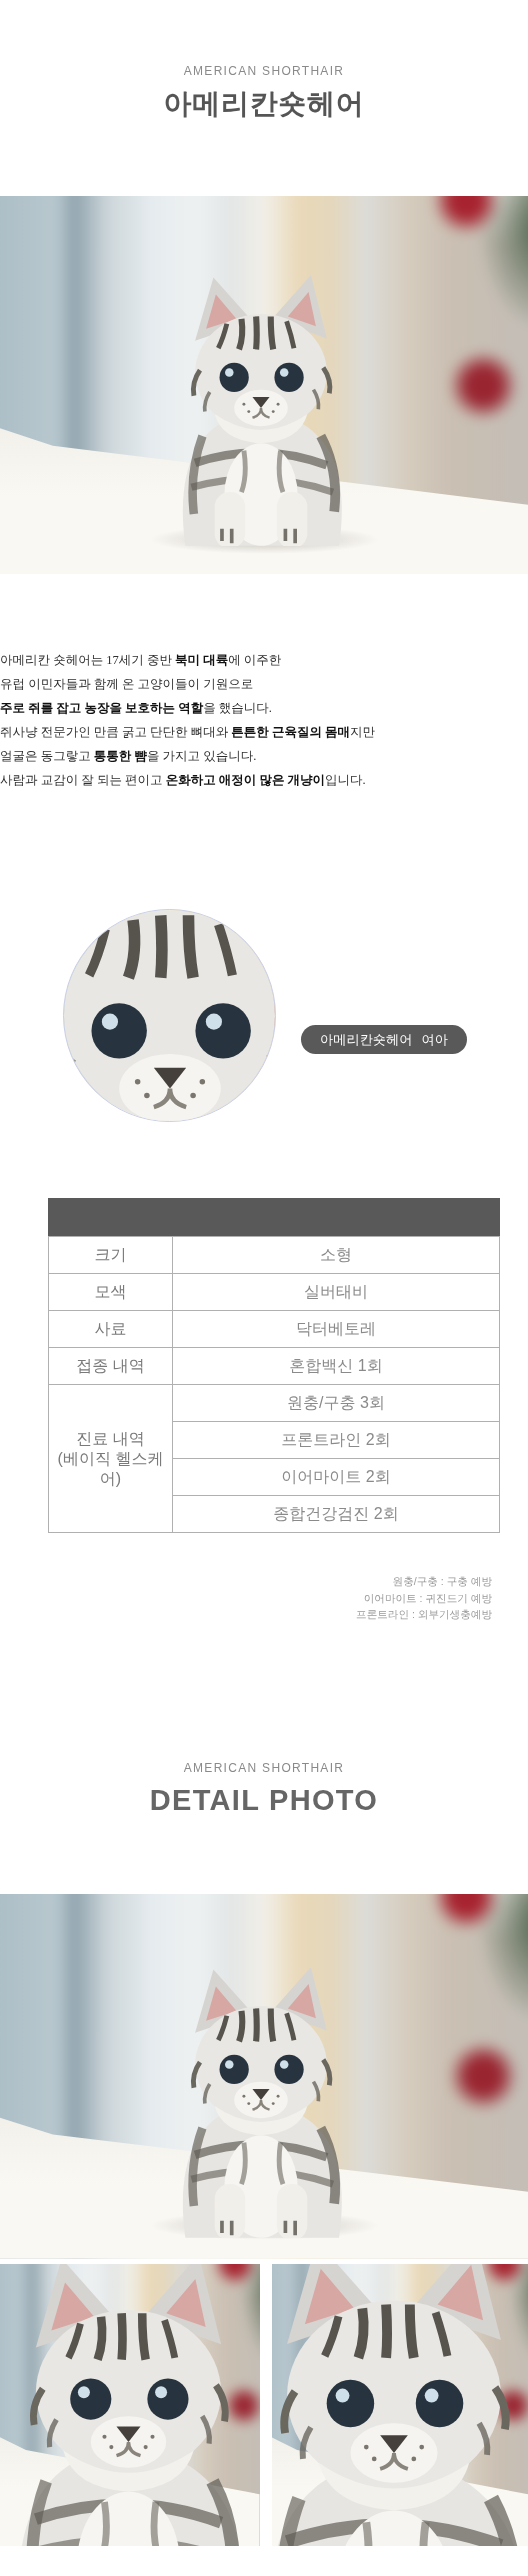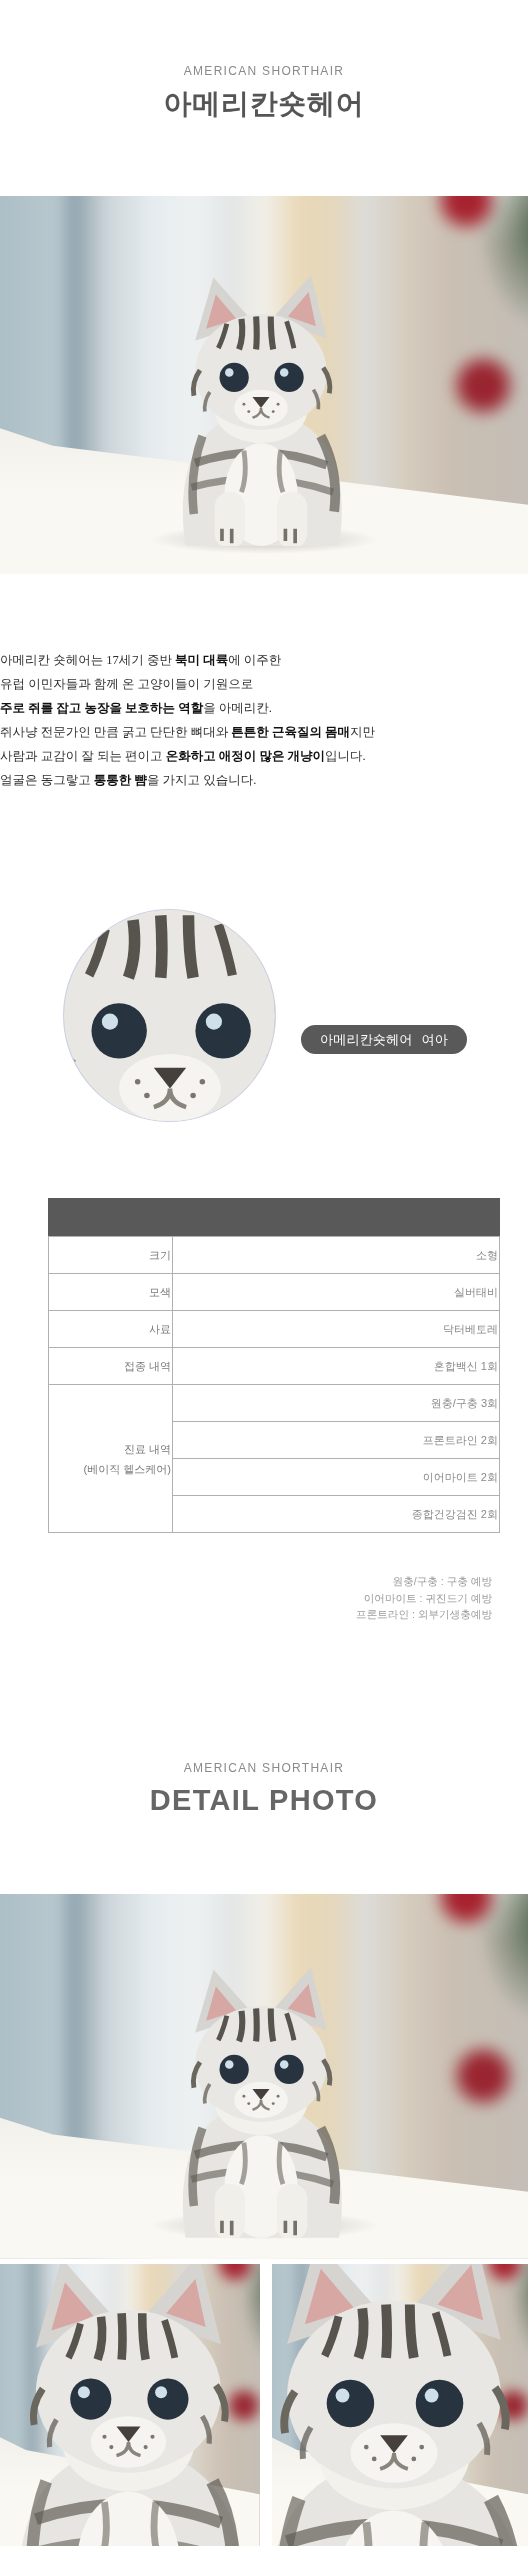--- a/index.html
+++ b/index.html
@@ -42,21 +42,21 @@
 
   
   #profile{position:relative;height:343px;}
   .circle-photo{position:absolute;left:63px;top:117px;width:211px;height:211px;border-radius:50%;
     overflow:hidden;border:0.7px solid #c9cfe9;}
   .badge{position:absolute;left:301px;top:233px;width:166px;height:29px;border-radius:14.5px;
     color:#ffffff;font-size:13.2px;display:flex;align-items:center;justify-content:center;gap:9.2px;}
 
   
   #info-table{margin-left:48px;margin-top:63px;width:452px;border-collapse:collapse;}
-  #info-table td{border:0.7px solid #b0b0b0;text-align:right;font-size:11px;color:#8a8a8a;margin-left:46px;}
+  #info-table td{border:0.7px solid #b0b0b0;text-align:center;font-size:16px;color:#8a8a8a;margin-left:46px;}
   #info-table td.lbl{width:121px;color:#7a7a7a;}
   #info-table tr{height:37px;}
   #info-table tr.hdr{height:38px;}
   #info-table tr.hdr td{border-color:#595959;border-bottom-color:#b0b0b0;}
   #info-table tr.hdr td+td{border-left:1.3px solid #ffffff;}
   .care-lbl div{line-height:20px;}
 
   
   #footnotes{margin-top:40px;padding-right:36px;text-align:right;
     font-size:10.6px;line-height:16.5px;color:#9a9a9a;}
@@ -129,24 +129,24 @@
   <div class="sill"></div>
   <div class="kitten-shadow" style="left:149px;top:329px;width:231px;height:29px;"></div>
   <svg class="kitten" style="left:139px;top:69px;width:244px;height:281px;" viewBox="0 0 200 230">
       <use href="#kitten-art"></use>
     </svg>
 </div>
 
 <div id="description">
   <div><span>아메리칸 숏헤어는 17세기 중반 </span><b>북미 대륙</b><span>에 이주한</span></div>
   <div><span>유럽 이민자들과 함께 온 고양이들이 기원으로</span></div>
-  <div><b>주로 쥐를 잡고 농장을 보호하는 역할</b><span>을 아메리칸.</span></div>
+  <div><b>주로 쥐를 잡고 농장을 보호하는 역할</b><span>을 했습니다.</span></div>
   <div><span>쥐사냥 전문가인 만큼 굵고 단단한 뼈대와 </span><b>튼튼한 근육질의 몸매</b><span>지만</span></div>
+  <div><span>얼굴은 동그랗고 </span><b>통통한 뺨</b><span>을 가지고 있습니다.</span></div>
   <div><span>사람과 교감이 잘 되는 편이고 </span><b>온화하고 애정이 많은 개냥이</b><span>입니다.</span></div>
-  <div><span>얼굴은 동그랗고 </span><b>통통한 뺨</b><span>을 가지고 있습니다.</span></div>
 </div>
 
 <div id="profile">
   <div class="circle-photo scene">
     <div class="scene-bg"></div>
     <svg class="kitten" style="left:-125px;top:-92px;width:462px;height:532px;" viewBox="0 0 200 230">
         <use href="#kitten-art"></use>
       </svg>
   </div>
   <div class="badge" style="background: rgb(89, 89, 89);">

